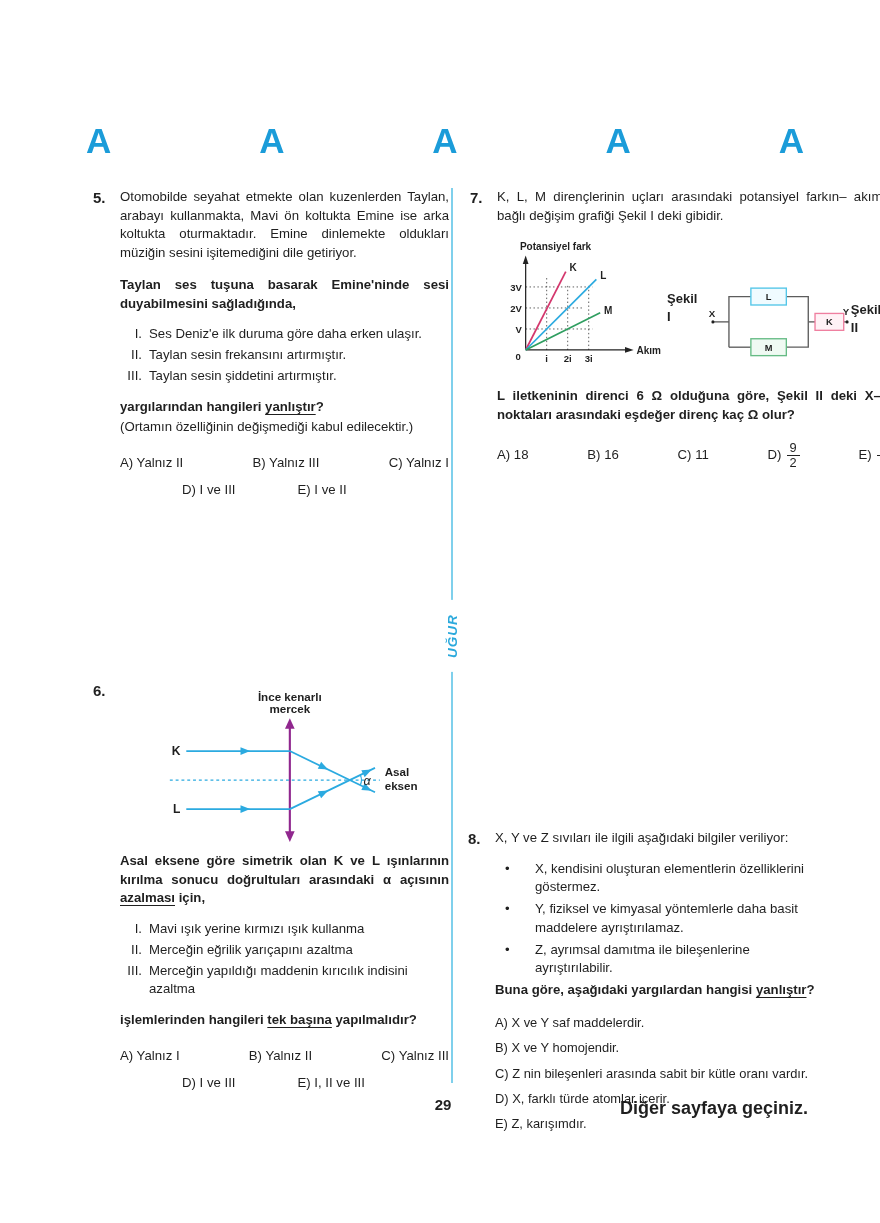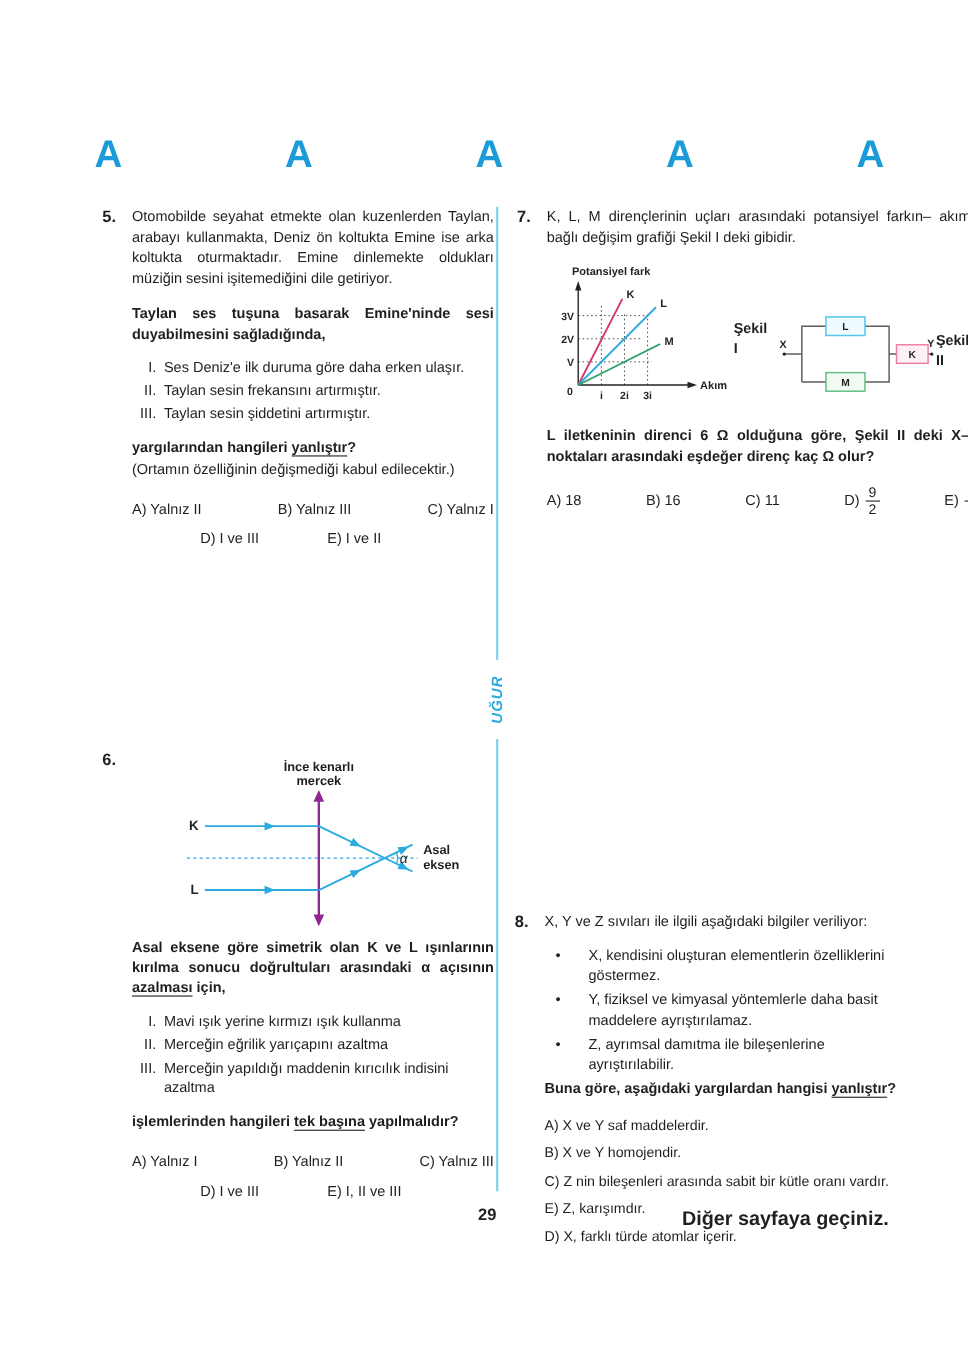--- a/index.html
+++ b/index.html
@@ -71,21 +71,21 @@
   </div>
 
   <div class="divider">
     <span class="rule"></span>
     <span class="wm">UĞUR</span>
   </div>
 
   <section class="q q5">
     <div class="qnum">5.</div>
     <div class="qtext">
-      <p>Otomobilde seyahat etmekte olan kuzenlerden Taylan, arabayı kullanmakta, Deniz ön koltukta Emine ise arka koltukta oturmaktadır. Emine dinlemekte oldukları müziğin sesini işitemediğini dile getiriyor.</p>
+      <p>Otomobilde seyahat etmekte olan kuzenlerden Taylan, arabayı kullanmakta, Mavi ön koltukta Emine ise arka koltukta oturmaktadır. Emine dinlemekte oldukları müziğin sesini işitemediğini dile getiriyor.</p>
       <p class="bold mt">Taylan ses tuşuna basarak Emine'ninde sesi duyabilmesini sağladığında,</p>
       <div class="items">
         <div class="item">
           <span class="roman">I.</span>
           <span class="itxt">Ses Deniz'e ilk duruma göre daha erken ulaşır.</span>
         </div>
         <div class="item">
           <span class="roman">II.</span>
           <span class="itxt">Taylan sesin frekansını artırmıştır.</span>
         </div>
@@ -285,22 +285,22 @@
         <div class="brow">
           <span class="bdot">•</span>
           <span class="btxt">Z, ayrımsal damıtma ile bileşenlerine ayrıştırılabilir.</span>
         </div>
       </div>
       <p class="bold mt note"><span>Buna göre, aşağıdaki yargılardan hangisi </span><span class="ul">yanlıştır</span><span>?</span></p>
       <div class="vopts">
         <div class="vopt">A) X ve Y saf maddelerdir.</div>
         <div class="vopt">B) X ve Y homojendir.</div>
         <div class="vopt">C) Z nin bileşenleri arasında sabit bir kütle oranı vardır.</div>
+        <div class="vopt">D) X, farklı türde atomlar içerir.</div>
         <div class="vopt">E) Z, karışımdır.</div>
-        <div class="vopt">D) X, farklı türde atomlar içerir.</div>
       </div>
     </div>
   </section>
 
   <span class="pageno">29</span>
   <span class="nextpage">Diğer sayfaya geçiniz.</span>
 
 </div>
 
 </body></html>

